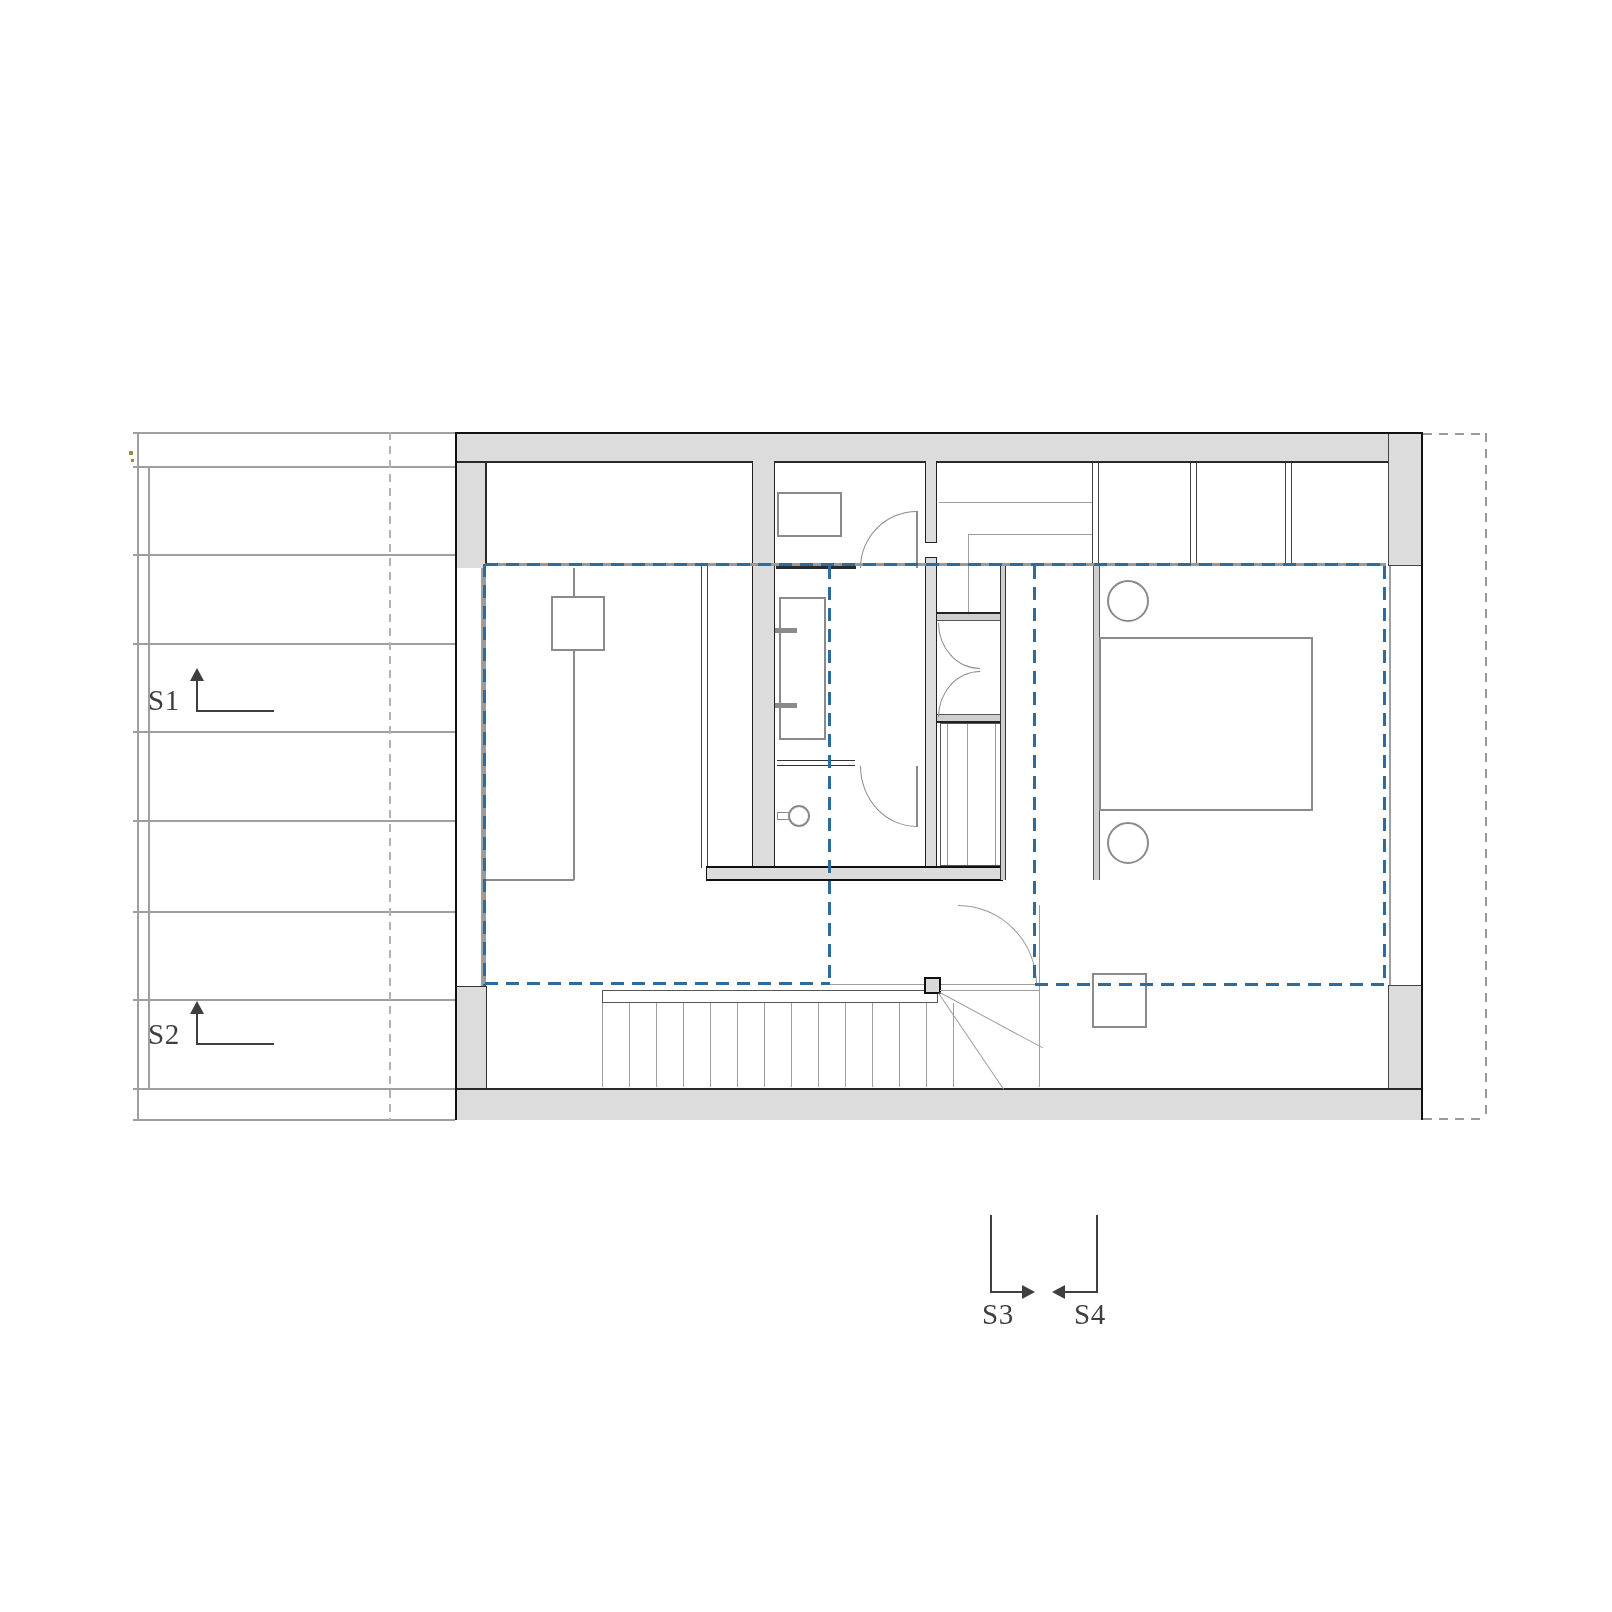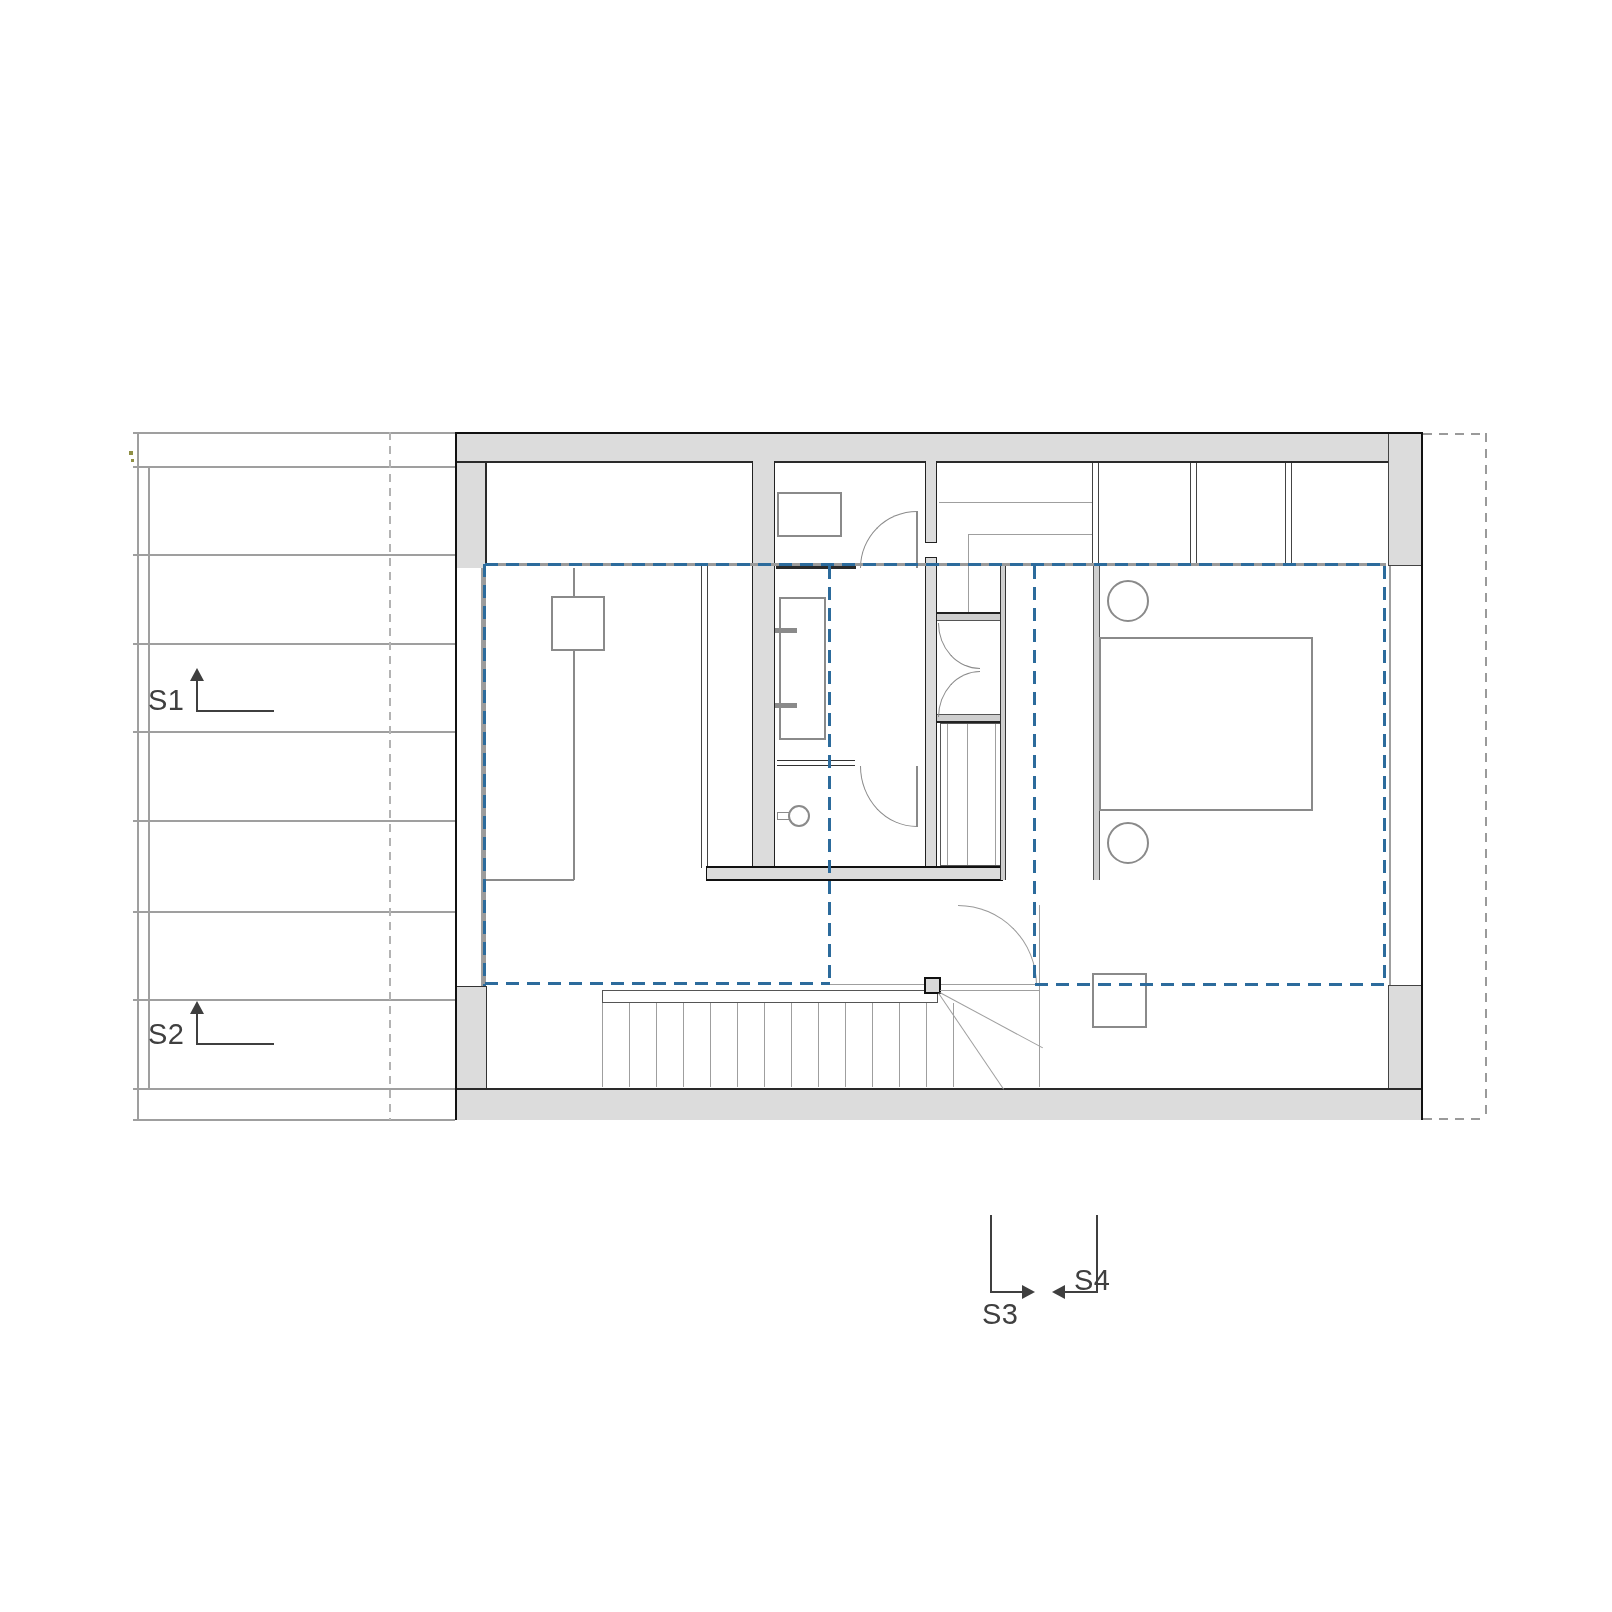--- a/index.html
+++ b/index.html
@@ -1,21 +1,21 @@
 <!DOCTYPE html>
 <html><head>
 <meta charset="utf-8">
 <style>
   html,body{margin:0;padding:0;background:#ffffff;}
   #plan{
     position:relative;width:1612px;height:1612px;background:#ffffff;overflow:hidden;
     font-family:"Liberation Sans", sans-serif;
   }
   .abs{position:absolute;}
-  .grp{position:absolute;inset:0;}
+  .grp{position:absolute;inset:0;font-family:Liberation Serif, serif;}
   
   .ln{position:absolute;background:#9f9f9f;}
   .ln2{position:absolute;background:#8a8a8a;}
   .dark{position:absolute;background:#2a2a2a;}
   
   .wall{position:absolute;background:#dcdcdc;}
   .wall2{position:absolute;background:#cfcfcf;}
   
   .fbox{position:absolute;border:2px solid #8a8a8a;background:#ffffff;box-sizing:border-box;}
   .dwall{position:absolute;background:#ffffff;border-left:1.5px solid #444;border-right:1.5px solid #444;box-sizing:border-box;}
@@ -192,16 +192,16 @@
     <div class="mline" style="left:196px;top:1043px;width:78px;height:2px;"></div>
 
     <div class="mline" style="left:990px;top:1215px;width:2px;height:78px;"></div>
     <div class="mline" style="left:990px;top:1291px;width:33px;height:2px;"></div>
     <div class="tri-right" style="left:1022px;top:1285px;"></div>
     <div class="mk" style="left:982px;top:1298px;">S3</div>
 
     <div class="mline" style="left:1096px;top:1215px;width:2px;height:78px;"></div>
     <div class="mline" style="left:1065px;top:1291px;width:33px;height:2px;"></div>
     <div class="tri-left" style="left:1052px;top:1285px;"></div>
-    <div class="mk" style="left:1074px;top:1264px;">S4</div>
+    <div class="mk" style="left:1074px;top:1298px;">S4</div>
   </div>
 
 </div>
 
 </body></html>

